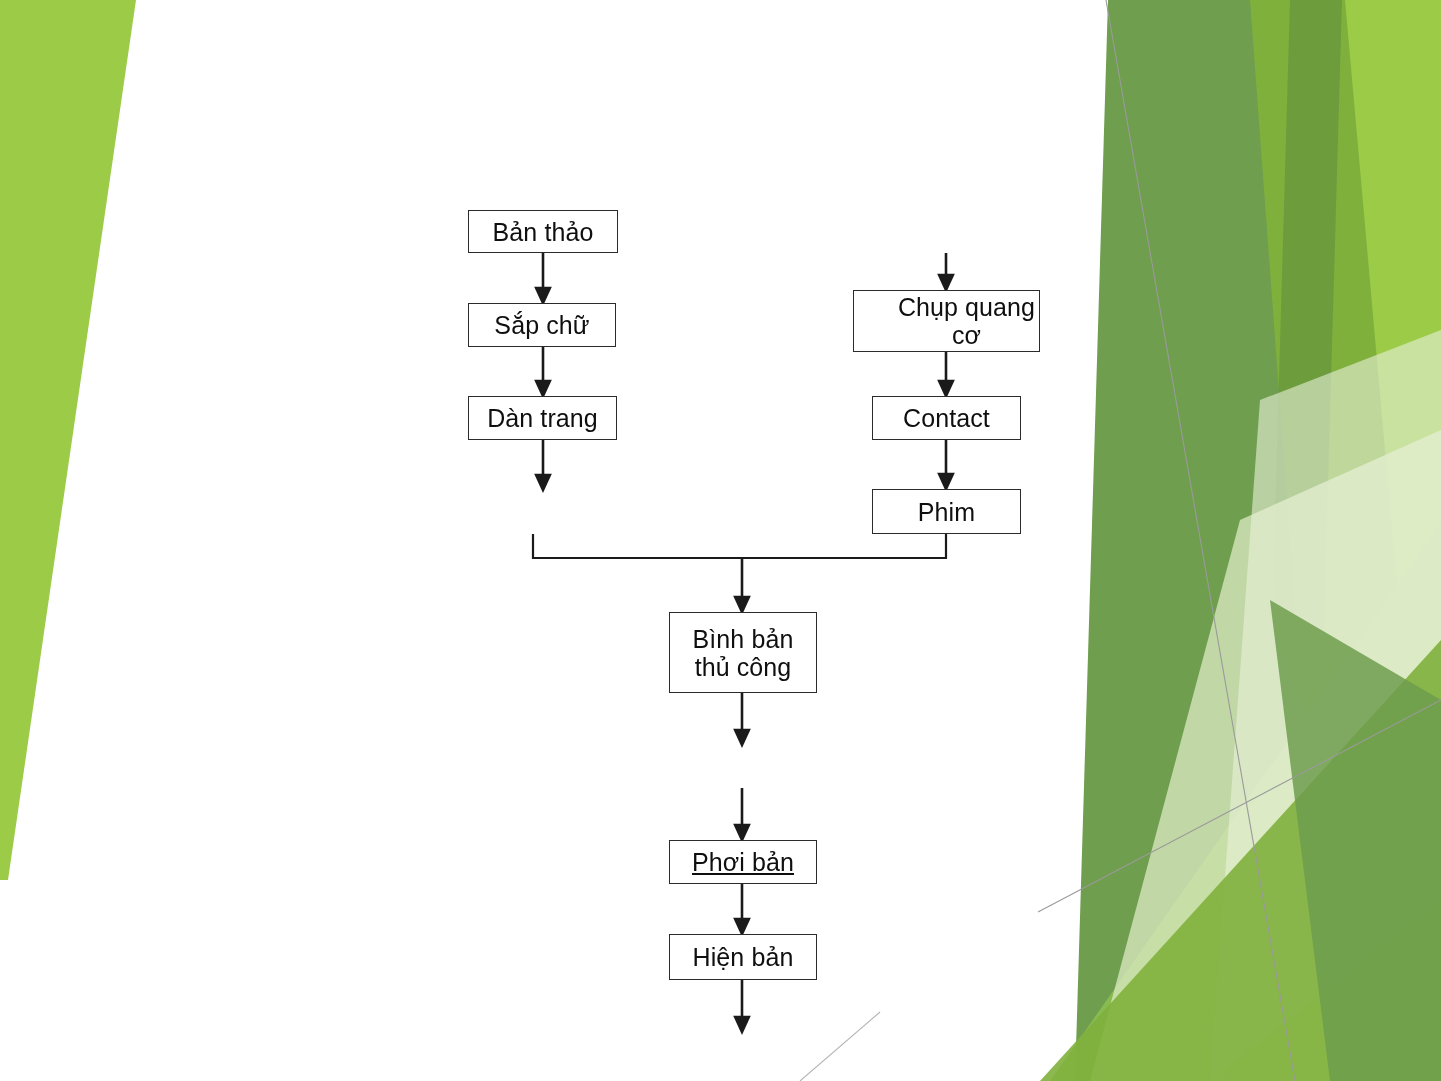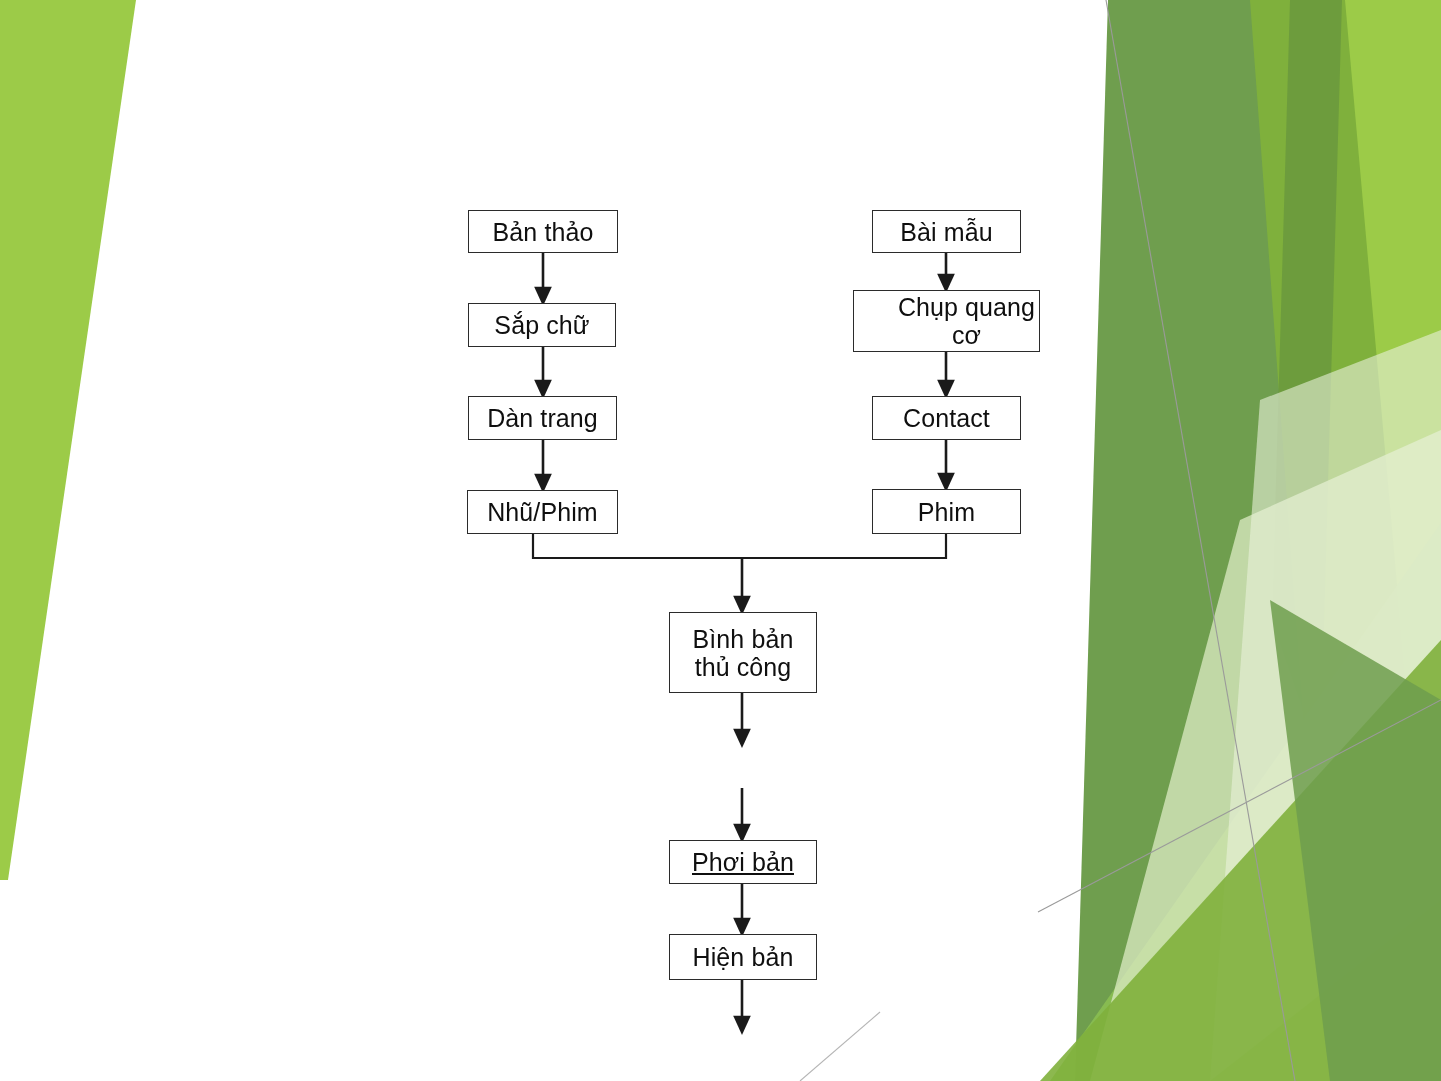--- a/index.html
+++ b/index.html
@@ -117,23 +117,21 @@
         <path d="M946,506 L946,530 L742,530"></path>
       </g>
     </svg>
 
     <div class="node" style="left:468px; top:182px; width:150px; height:43px;">Bản thảo</div>
 
     <div class="node" style="left:468px; top:275px; width:148px; height:44px;">Sắp chữ</div>
 
     <div class="node" style="left:468px; top:368px; width:149px; height:44px;">Dàn trang</div>
 
-    <div class="node" style="left:467px; top:462px; width:151px; height:44px;">Nhũ/Phim</div>
 
-    <div class="node" style="left:872px; top:182px; width:149px; height:43px;">Bài mẫu</div>
 
     <div class="node" style="left:853px; top:262px; width:187px; height:62px;padding-left:40px;">Chụp quang
 cơ</div>
 
     <div class="node" style="left:872px; top:368px; width:149px; height:44px;">Contact</div>
 
     <div class="node" style="left:872px; top:461px; width:149px; height:45px;">Phim</div>
 
     <div class="node" style="left:669px; top:584px; width:148px; height:81px;">Bình bản
 thủ công</div>

